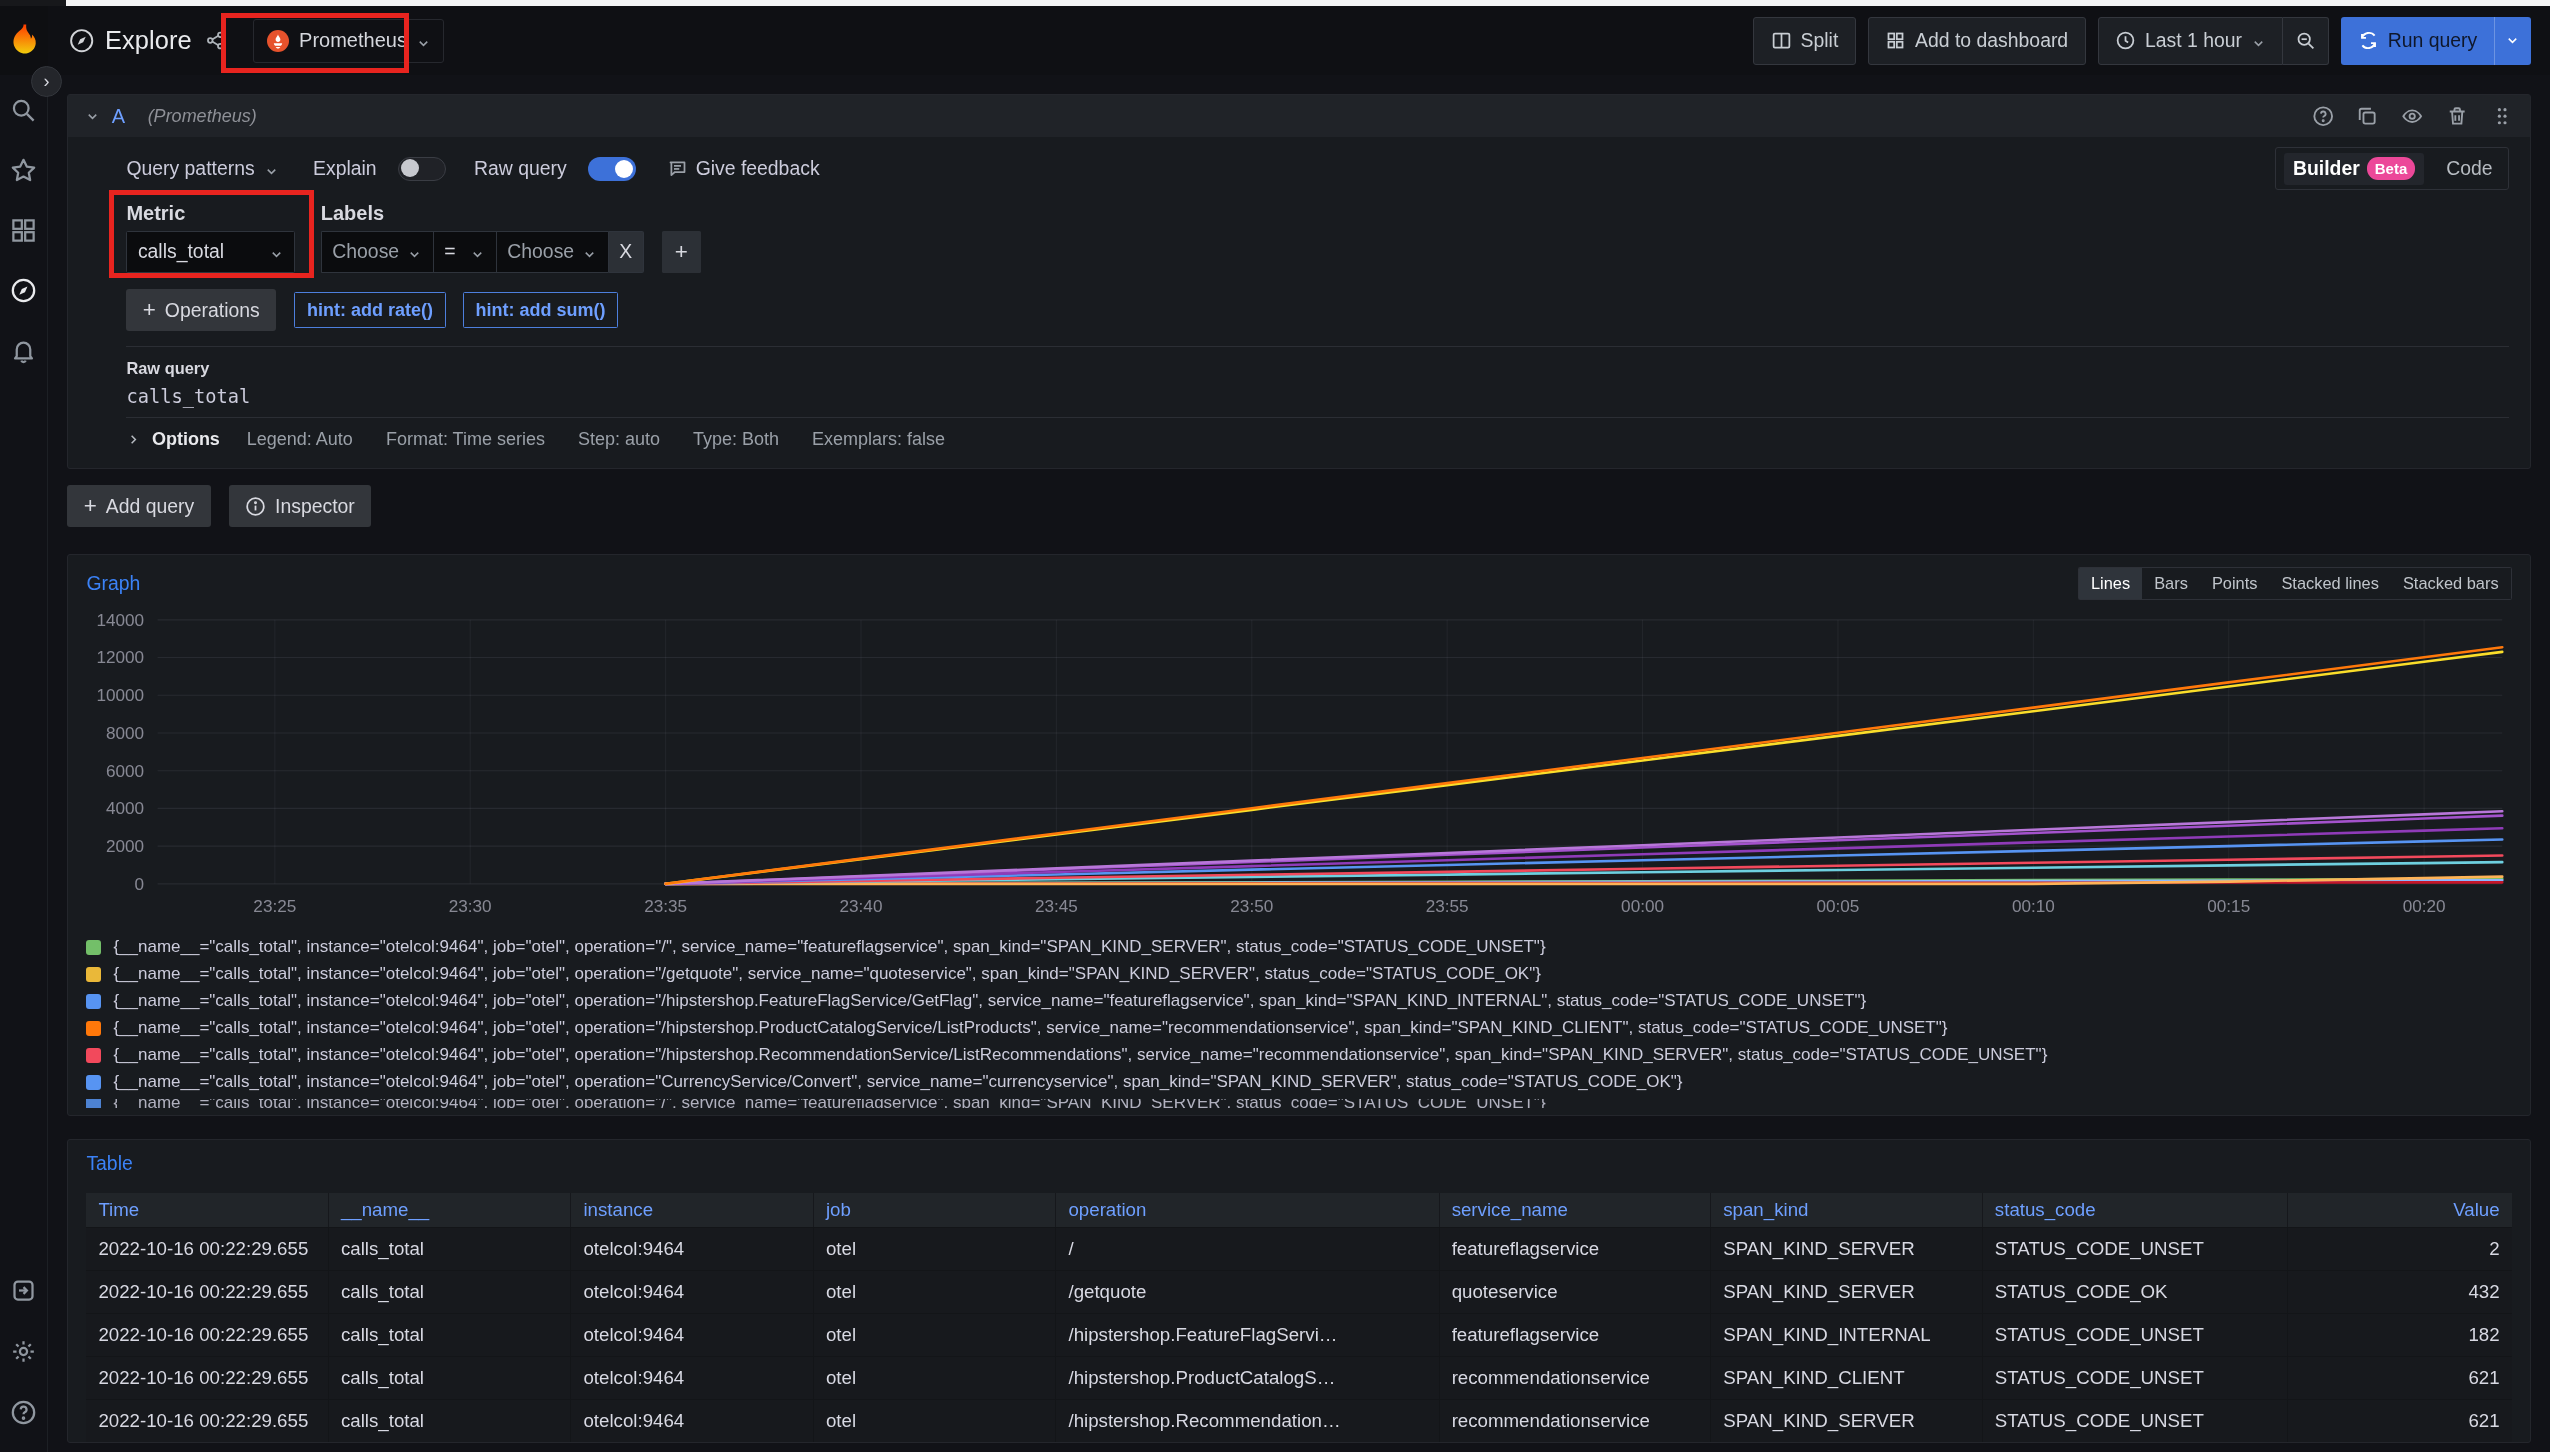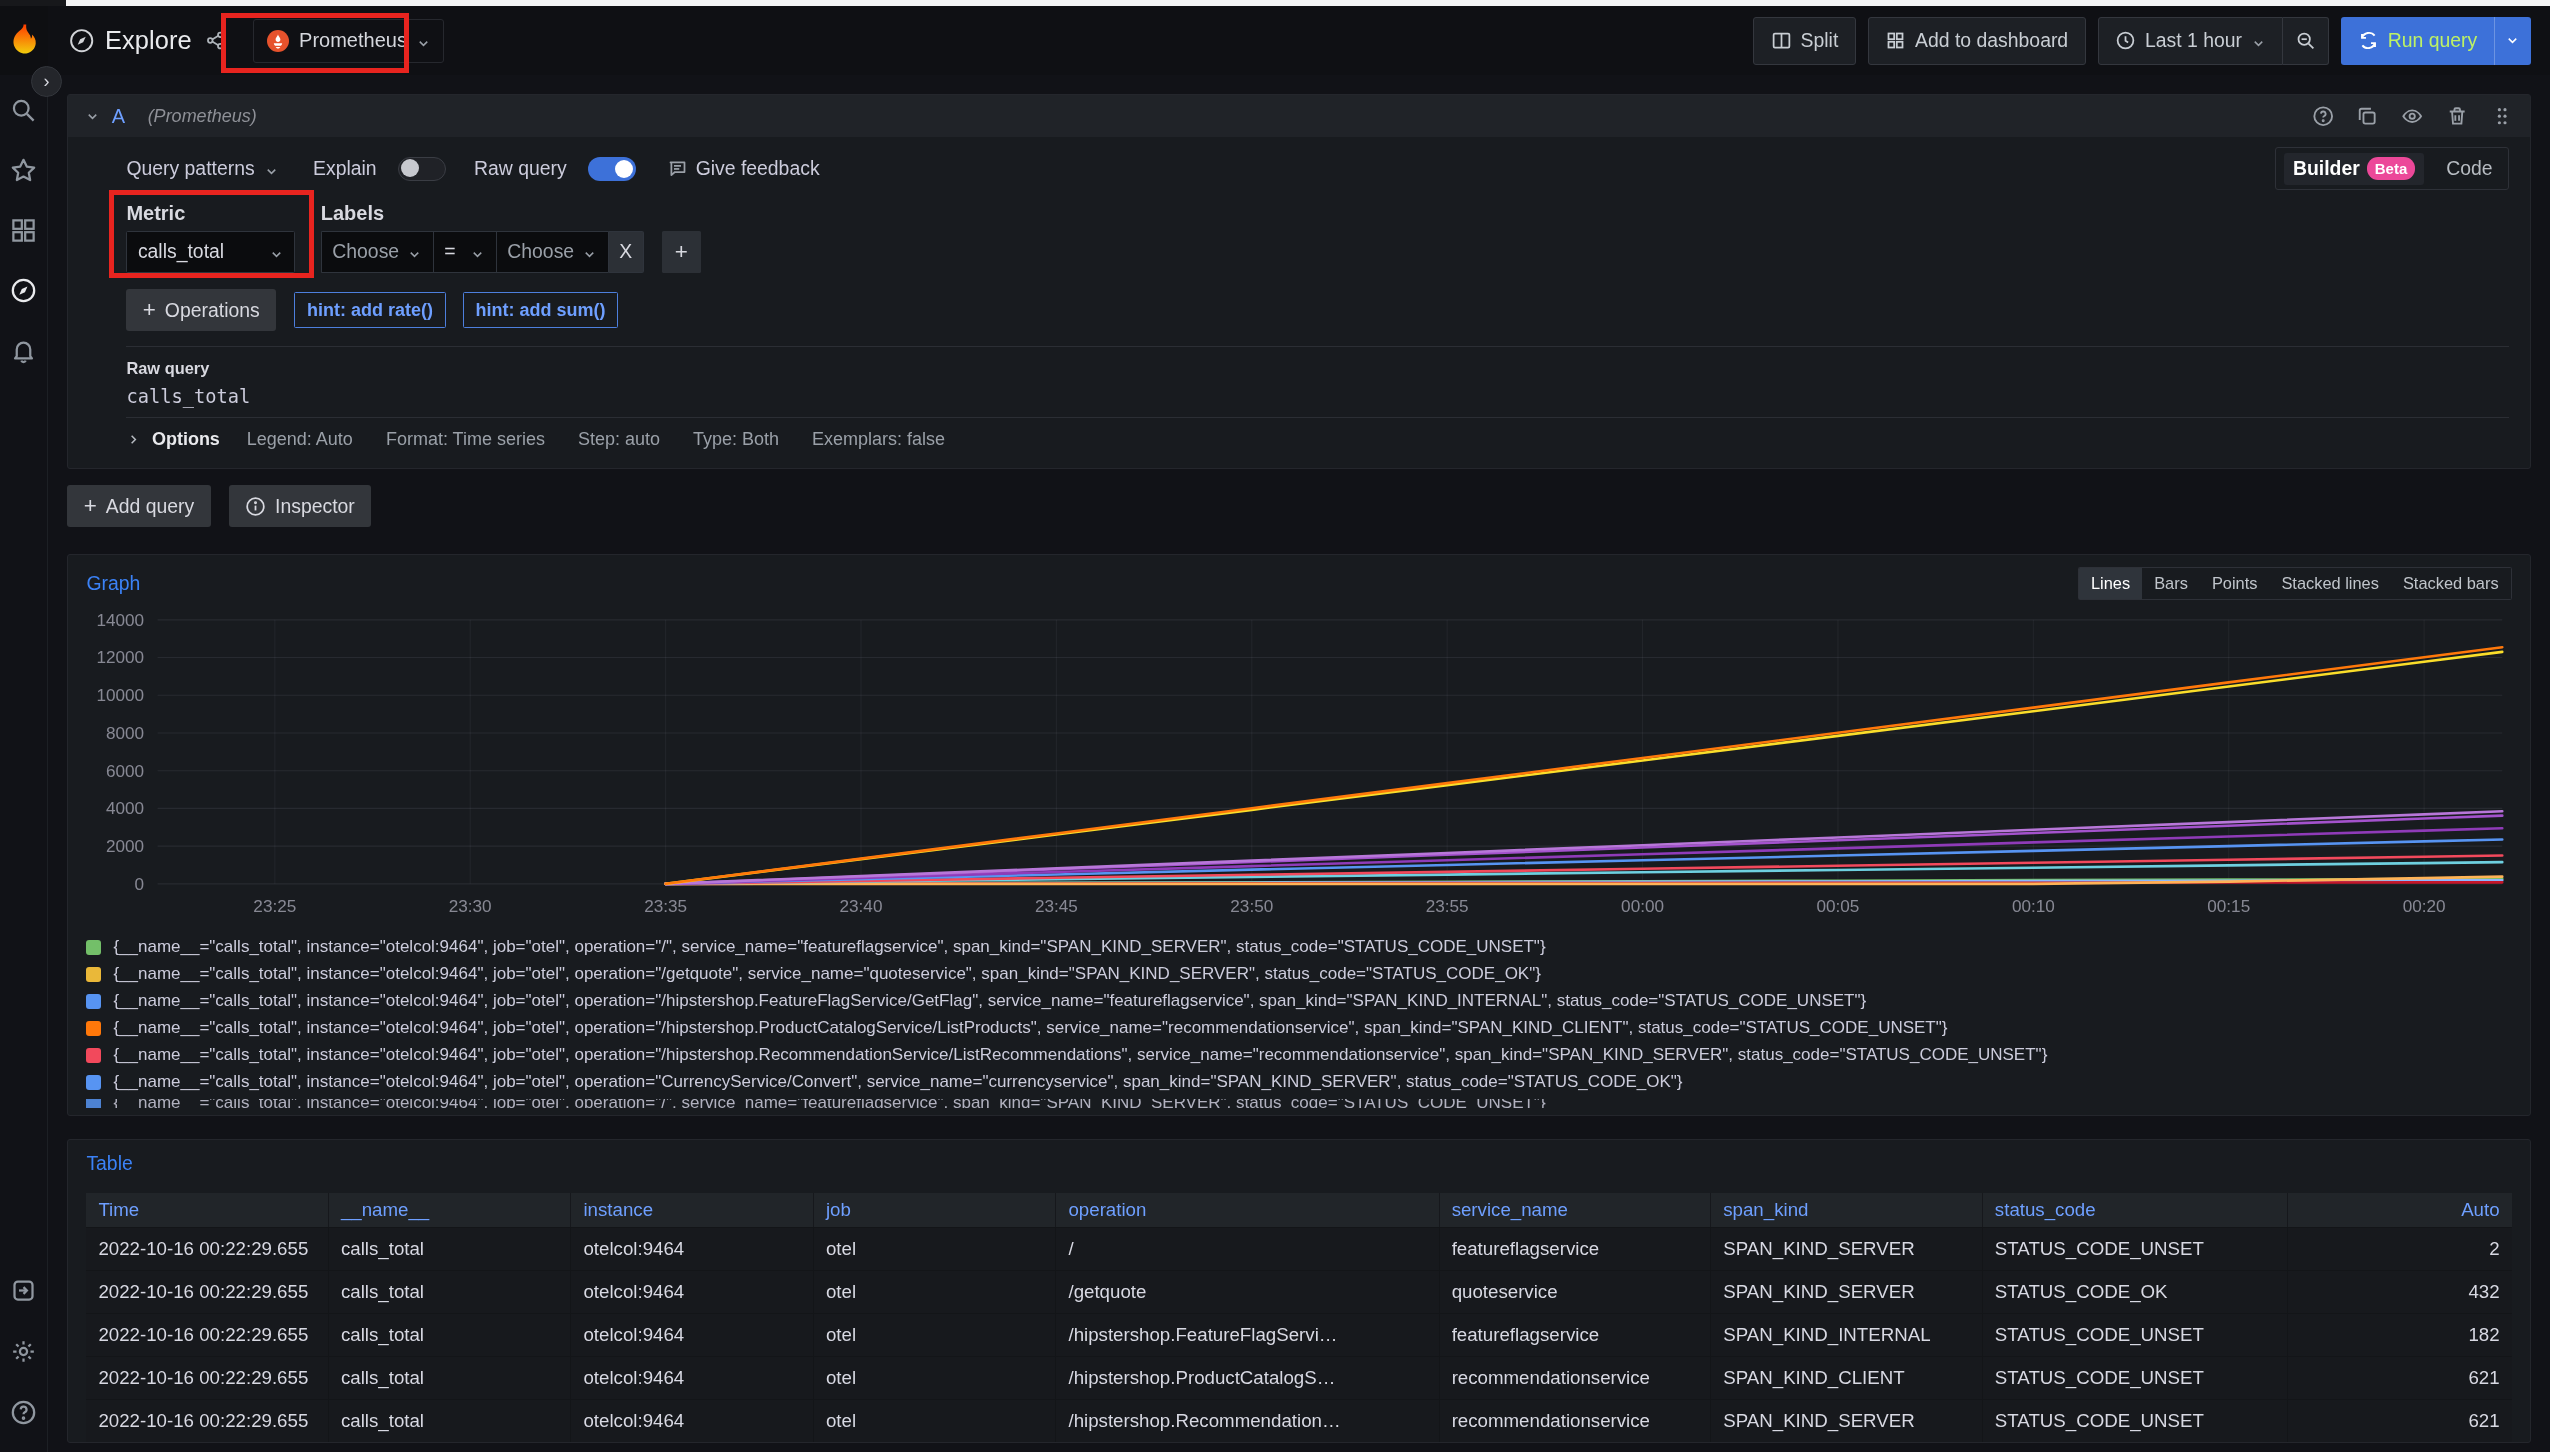--- a/index.html
+++ b/index.html
@@ -39,21 +39,21 @@
   .prom-badge { width:24px; height:24px; }
   .chev { width:15px; height:15px; color:#9aa0a8; }
   .chev svg { width:100%; height:100%; }
 
   .h-right { margin-left:auto; display:flex; align-items:center; gap:12px; }
   .tbtn { display:flex; align-items:center; gap:9px; height:48px; padding:0 16.4px; background:#1d2025; border:0.7px solid #34373e; border-radius:3px; color:#c9ced4; font-size:19.4px; font-weight:500; cursor:pointer; }
   .hicon { width:21px; height:21px; color:#c9ced4; }
   .tp-group { display:flex; }
   .tp-group .tbtn:first-child { border-radius:3px 0 0 3px; }
   .tp-group .tbtn:last-child { border-left:none; border-radius:0 3px 3px 0; padding:0 12px; }
-  .run-btn { display:flex; align-items:stretch; height:48px; background:#3d71d9; border-radius:3px; overflow:hidden; color:#bef264; cursor:pointer; }
+  .run-btn { display:flex; align-items:stretch; height:48px; background:#3d71d9; border-radius:3px; overflow:hidden; color:#0f172a; cursor:pointer; }
   .run-main { display:flex; align-items:center; gap:9px; padding:0 16.4px; font-size:19.4px; font-weight:500; }
   .run-chev { display:flex; align-items:center; padding:0 10.5px; border-left:0.7px solid rgba(255,255,255,.25); }
   .run-chev .chev { color:#fff; }
 
   .content { flex:1; padding:19.4px 19.4px 0; overflow:hidden; }
 
   
   .qpanel { background:#181b1f; border:0.7px solid #24262c; border-radius:3px; }
   .qheader { height:42px; background:#202328; display:flex; align-items:center; padding:0 16.4px; gap:12px; }
   .refid { color:#6e9fff; font-size:20px; font-weight:500; }
@@ -601,21 +601,21 @@
               <thead>
                 <tr>
                   <th>Time</th>
                   <th>__name__</th>
                   <th>instance</th>
                   <th>job</th>
                   <th>operation</th>
                   <th>service_name</th>
                   <th>span_kind</th>
                   <th>status_code</th>
-                  <th>Auto</th>
+                  <th>Value</th>
                 </tr>
               </thead>
               <tbody>
                 <tr>
                   <td>2022-10-16 00:22:29.655</td>
                   <td>calls_total</td>
                   <td>otelcol:9464</td>
                   <td>otel</td>
                   <td>/</td>
                   <td>featureflagservice</td>

